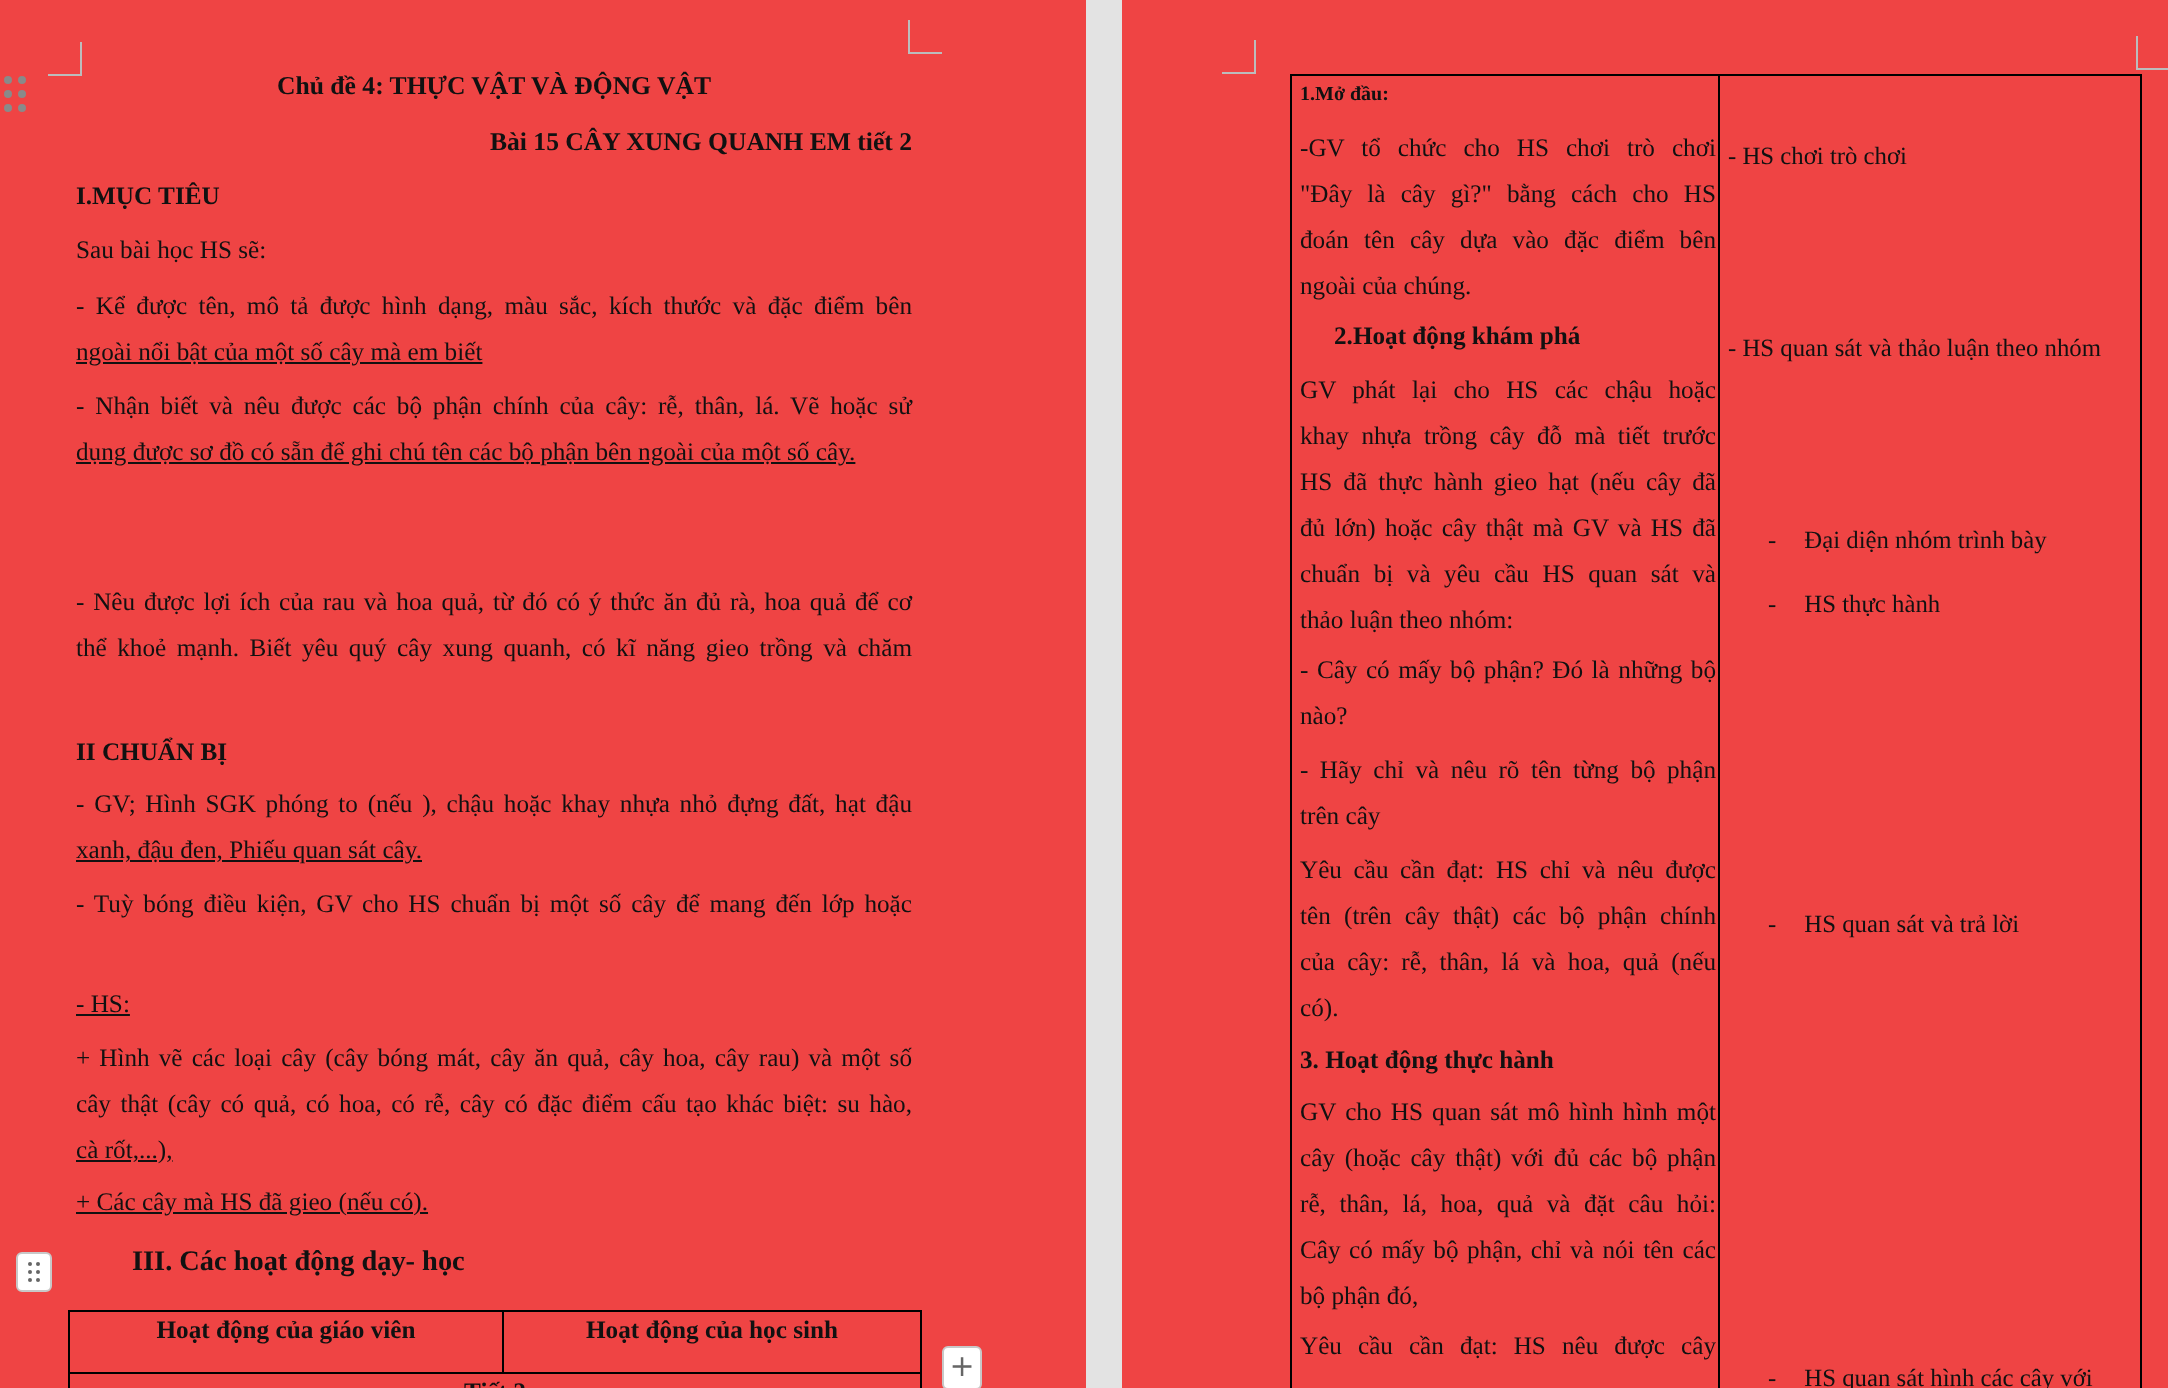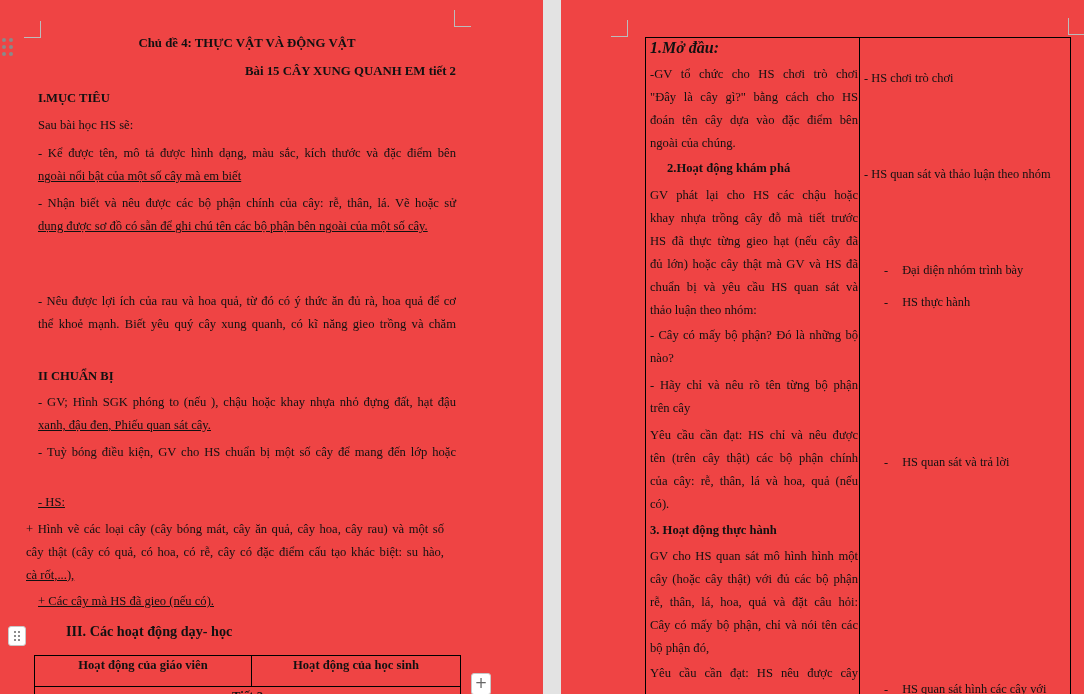--- a/index.html
+++ b/index.html
@@ -75,21 +75,21 @@
   <div class="p" style="left:38px;top:391px;width:418px;">
     <span class="line"> - GV; Hình SGK phóng to (nếu ), chậu hoặc khay nhựa nhỏ đựng đất, hạt đậu</span>
     <span class="line last">xanh, đậu đen, Phiếu quan sát cây.</span>
   </div>
   <div class="p" style="left:38px;top:441px;width:418px;">
     <span class="line">- Tuỳ bóng điều kiện, GV  cho HS chuẩn bị một số cây để mang đến lớp hoặc</span>
   </div>
   <div class="p" style="left:38px;top:491px;width:418px;">
     <span class="line last">- HS:</span>
   </div>
-  <div class="p" style="left:26px;top:518px;width:418px;">
+  <div class="p" style="left:38px;top:518px;width:418px;">
     <span class="line">+ Hình vẽ các loại cây (cây bóng mát, cây ăn quả, cây hoa, cây rau) và một số</span>
     <span class="line">cây thật (cây có quả, có hoa, có rễ, cây có đặc điểm cấu tạo khác biệt: su hào,</span>
     <span class="line last">cà rốt,...),</span>
   </div>
   <div class="p" style="left:38px;top:590px;width:418px;">
     <span class="line last">+ Các cây mà HS đã gieo (nếu có).</span>
   </div>
 
   <div class="handle tbl-handle" style="left:8px;top:626px;">
     <div class="dots">
@@ -120,35 +120,35 @@
 
 <div class="page" id="page-right">
   <div class="corner c-tl" style="left:50px;top:20px;"></div>
   <div class="corner c-tr" style="left:507px;top:18px;"></div>
 
   <table class="t" style="left:84px;top:37px;width:426px;height:680px;">
     <tbody>
         <tr>
       <td style="width:213px;position:relative;">
         <div class="rcol">
-          <div class="b" style="position:absolute;top:-2px;left:4px;font-size:16px;line-height:23px;font-style:italic;">1.Mở đầu:</div>
+          <div class="b" style="position:absolute;top:-2px;left:4px;font-size:10px;line-height:23px;">1.Mở đầu:</div>
 
           <div class="cell-text" style="position:absolute;top:25px;left:4px;">
             <span class="rline">-GV   tổ chức cho HS chơi trò chơi</span>
             <span class="rline">"Đây là cây gì?" bằng cách cho HS</span>
             <span class="rline">đoán tên cây dựa vào đặc điểm bên</span>
             <span class="rline last">ngoài của chúng.</span>
           </div>
 
           <div class="b cell-text" style="position:absolute;top:119px;left:21px;">2.Hoạt động khám phá</div>
 
           <div class="cell-text" style="position:absolute;top:146px;left:4px;">
             <span class="rline"> GV phát lại cho HS các chậu hoặc</span>
             <span class="rline">khay nhựa trồng cây đỗ mà tiết trước</span>
-            <span class="rline">HS đã thực từng gieo hạt (nếu cây đã</span>
+            <span class="rline">HS đã thực hành gieo hạt (nếu cây đã</span>
             <span class="rline">đủ lớn) hoặc cây thật mà GV và HS đã</span>
             <span class="rline">chuẩn bị và yêu cầu HS quan sát và</span>
             <span class="rline last">thảo luận theo nhóm:</span>
           </div>
 
           <div class="cell-text" style="position:absolute;top:286px;left:4px;">
             <span class="rline">- Cây có mấy bộ phận? Đó là những bộ</span>
             <span class="rline last">nào?</span>
           </div>
 

